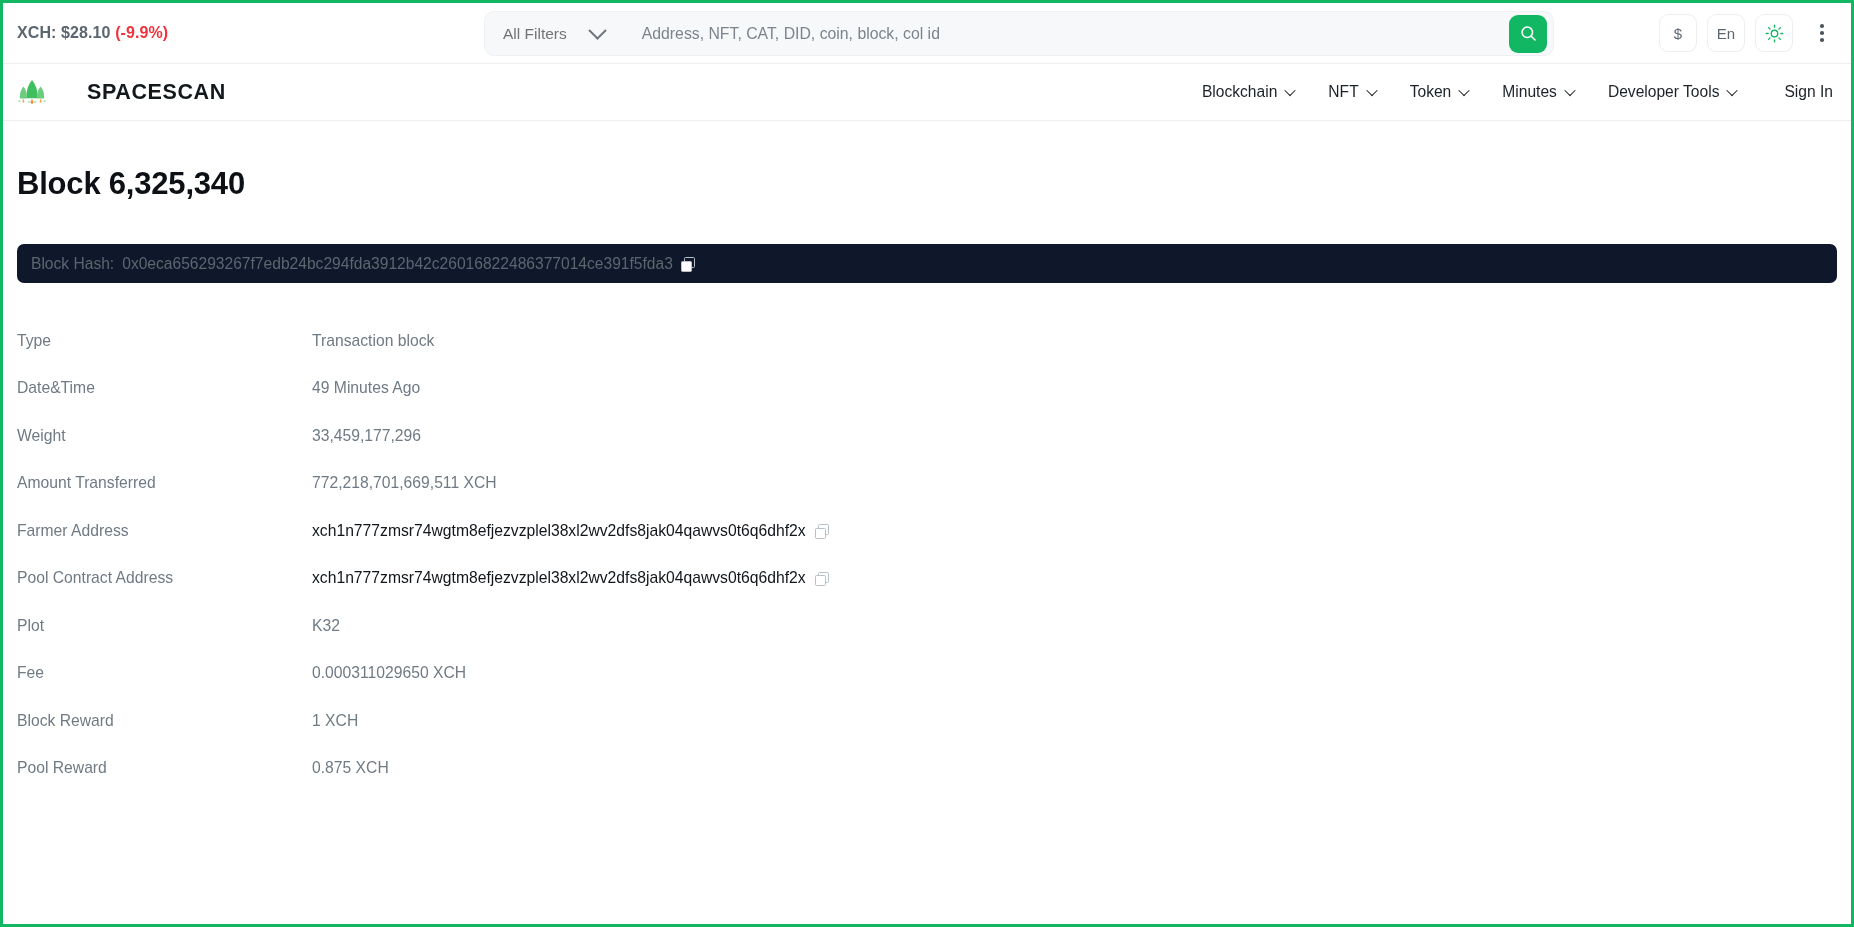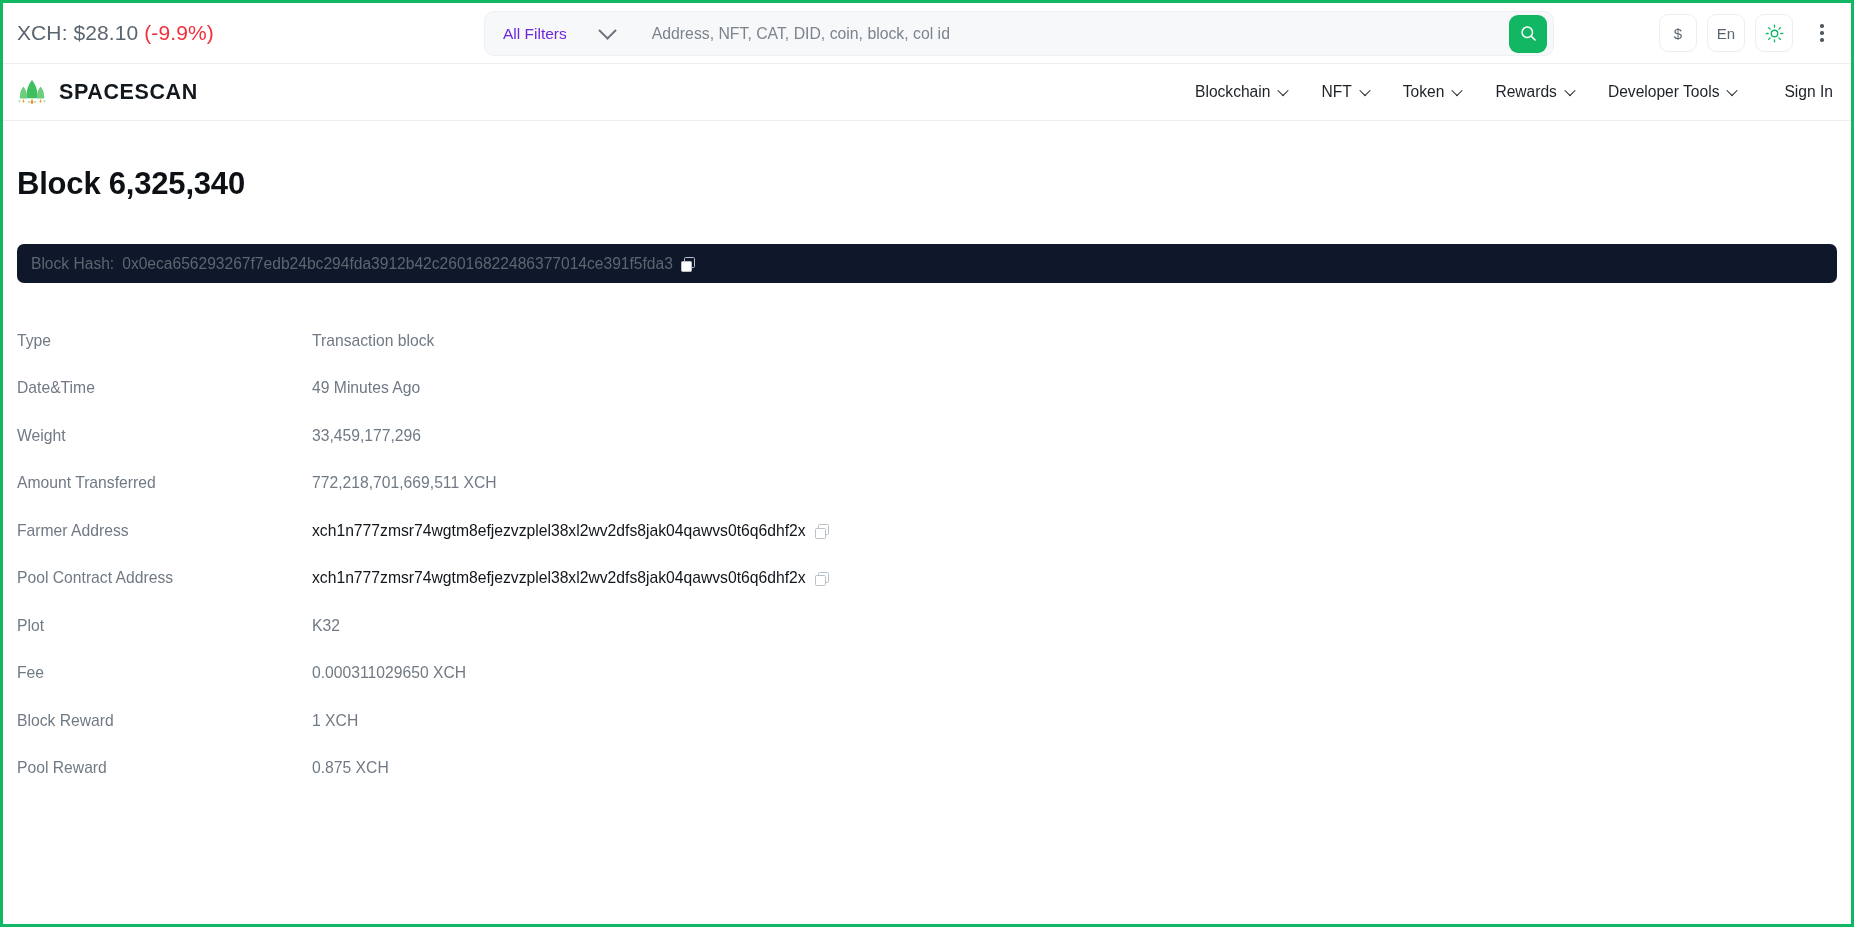--- a/index.html
+++ b/index.html
@@ -25,47 +25,48 @@
   .topbar {
     height: 61px;
     display: flex;
     align-items: center;
     border-bottom: 1px solid #eceef0;
     padding: 0 18px 0 14px;
     position: relative;
   }
 
   .ticker {
-    font-size: 21px;
+    font-size: 16px;
     color: #5c6670;
     white-space: nowrap;
     letter-spacing: .1px;
+    font-weight: bold;
   }
   .ticker .chg { color: #f0323c; }
 
   .search-wrap {
     position: absolute;
     left: 481px;
     top: 8px;
     width: 1070px;
     height: 45px;
     background: #f7f8fa;
     border: 1px solid #eef0f3;
     border-radius: 10px;
     display: flex;
     align-items: center;
     padding: 0 6px 0 18px;
   }
 
   .filter-sel {
     display: flex;
     align-items: center;
-    gap: 34px;
+    gap: 24px;
     font-size: 15.5px;
-    color: #6d28d9;
+    color: #737373;
     white-space: nowrap;
     cursor: pointer;
   }
   .chev {
     width: 13px; height: 13px;
     border-right: 2px solid #6b747d;
     border-bottom: 2px solid #6b747d;
     transform: rotate(45deg) translate(-2px,-2px);
   }
   .chev.sm {
@@ -133,20 +134,21 @@
     padding: 0 18px 0 14px;
     border-bottom: 1px solid #eceef0;
     position: relative;
   }
   .brand { display: flex; align-items: center; gap: 12px; cursor: pointer; }
   .brand-name {
     font-size: 21.5px;
     font-weight: bold;
     letter-spacing: .6px;
     color: #13181d;
+    margin-left: 28px;
   }
 
   .nav-links {
     position: absolute;
     right: 18px;
     display: flex;
     align-items: center;
     gap: 34px;
     margin-left: 44px;
   }
@@ -308,21 +310,21 @@
       </div>
       <div class="nav-item">
         <span>NFT</span>
         <span class="chev sm"></span>
       </div>
       <div class="nav-item">
         <span>Token</span>
         <span class="chev sm"></span>
       </div>
       <div class="nav-item">
-        <span>Rewards</span>
+        <span>Minutes</span>
         <span class="chev sm"></span>
       </div>
       <div class="nav-item">
         <span>Developer Tools</span>
         <span class="chev sm"></span>
       </div>
       <div class="nav-item signin">
         <span>Sign In</span>
       </div>
     </div>

